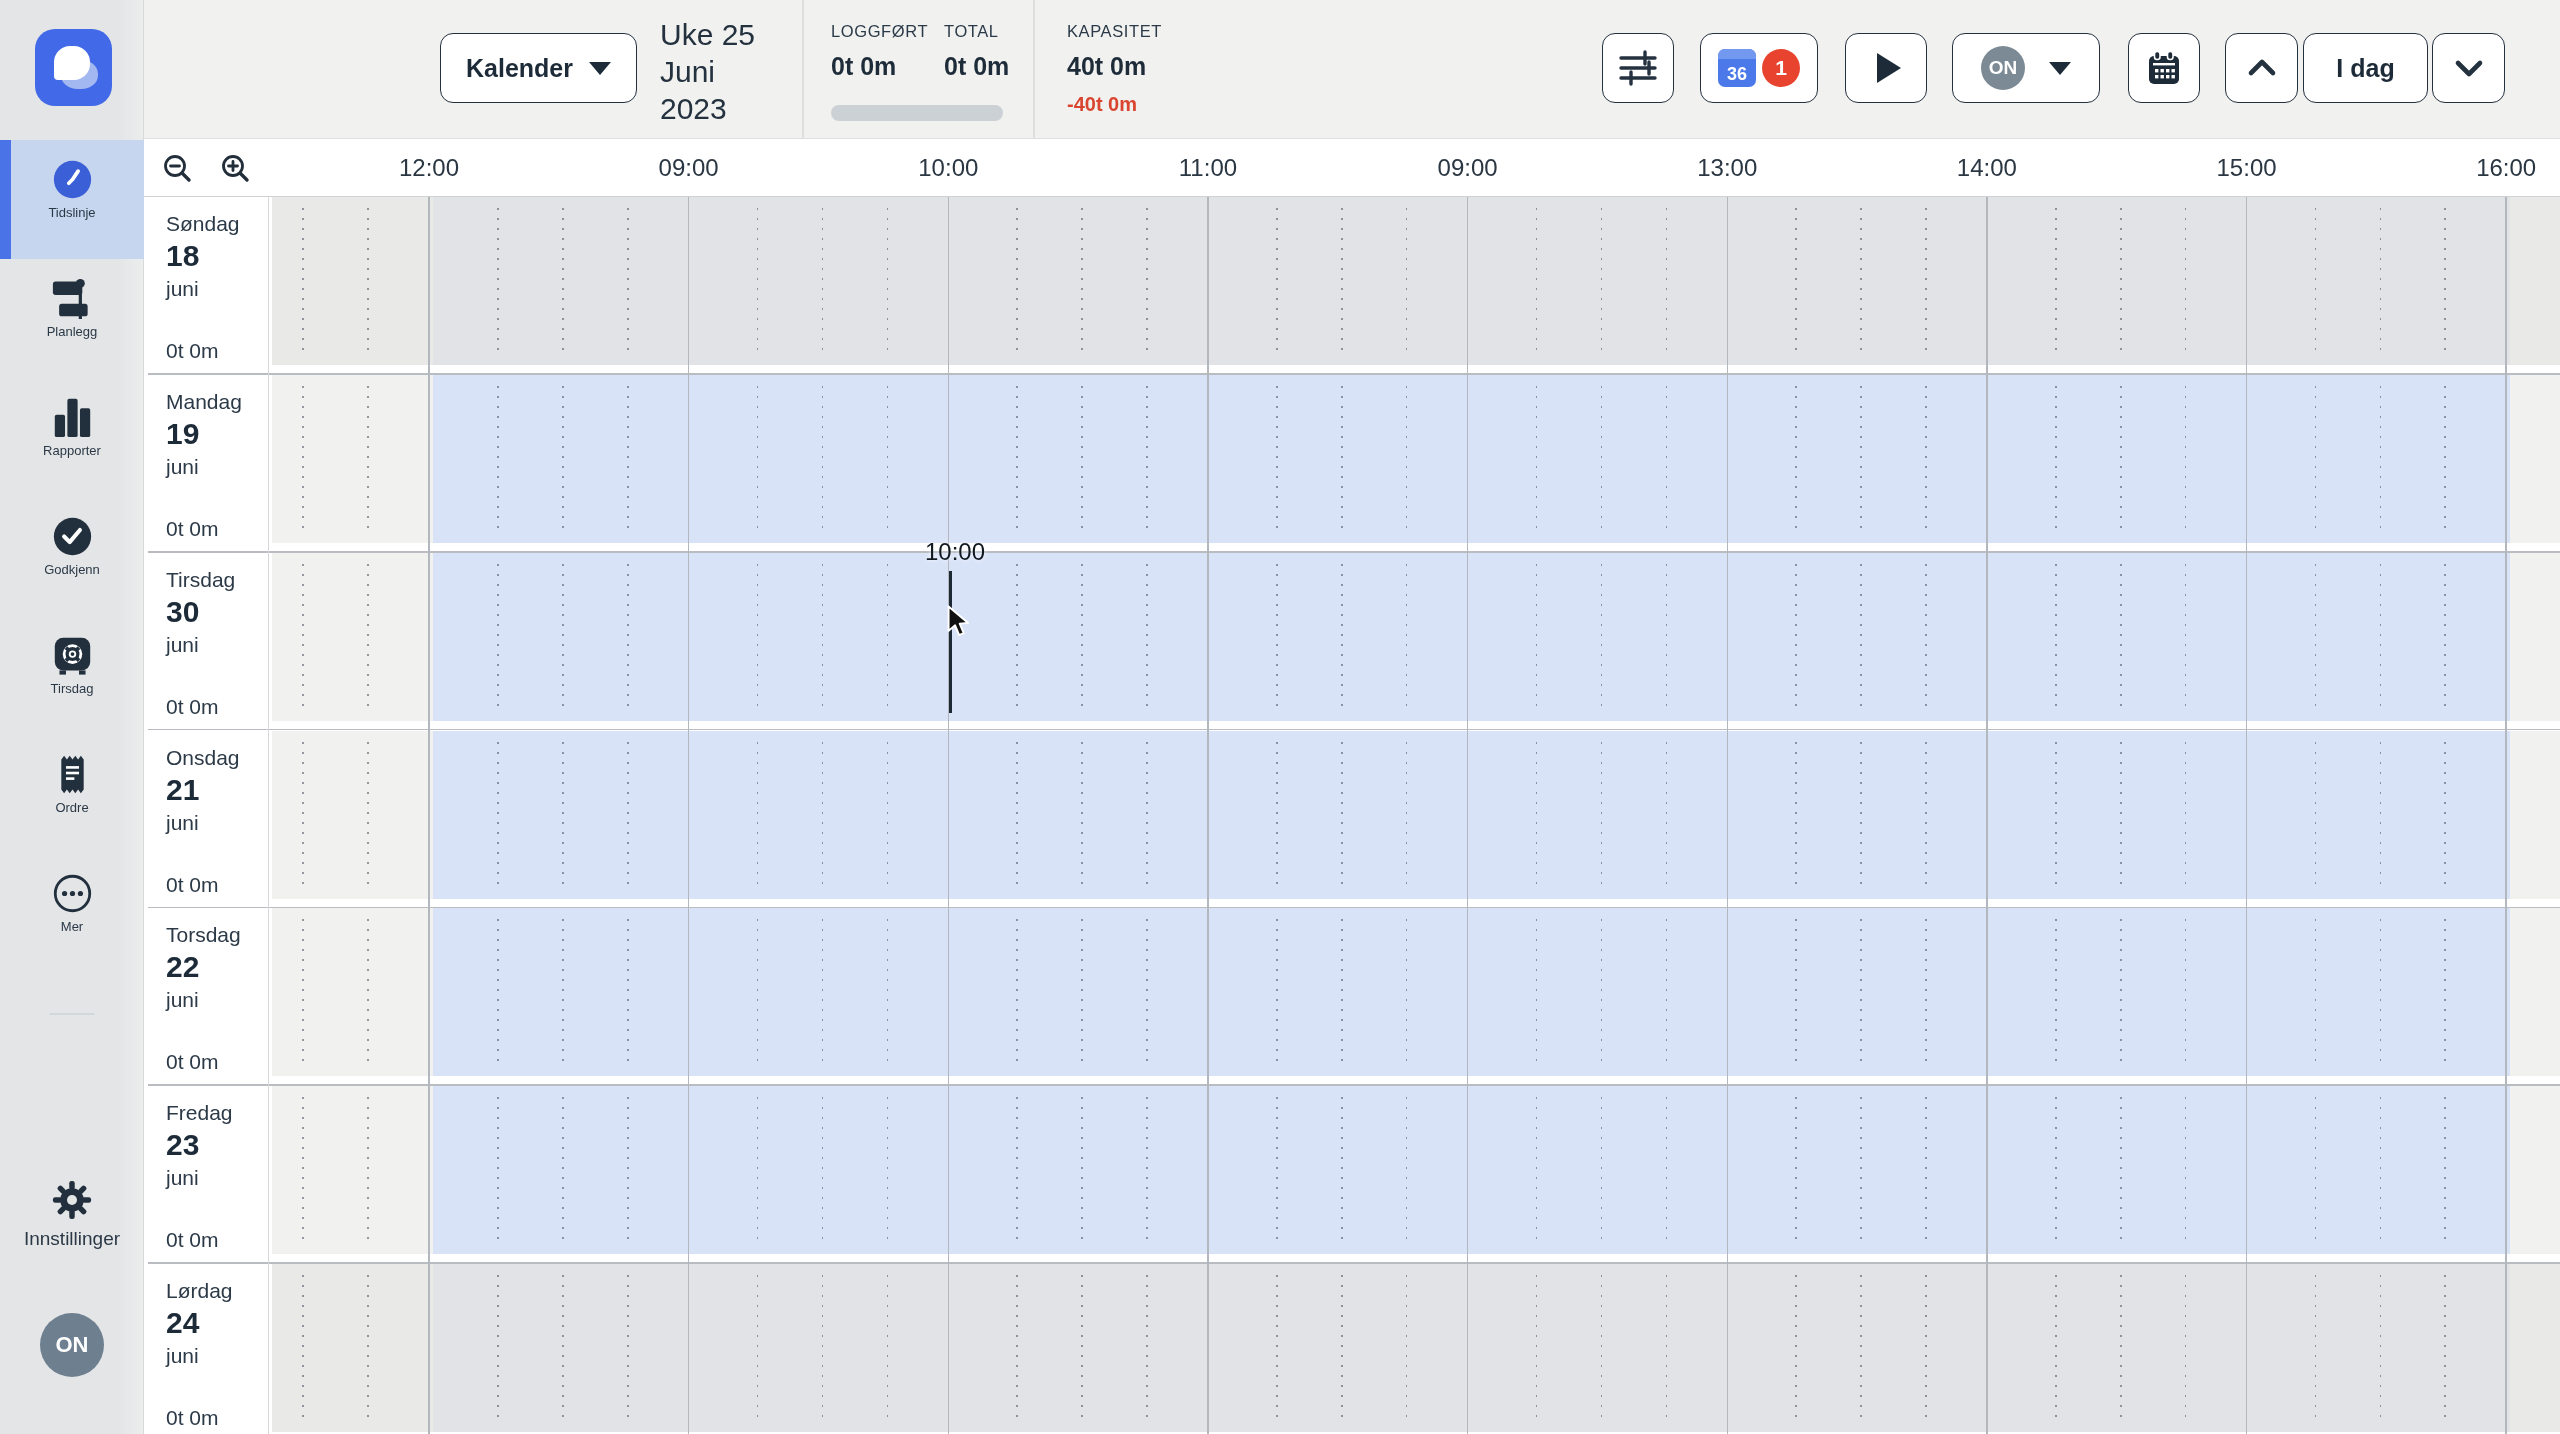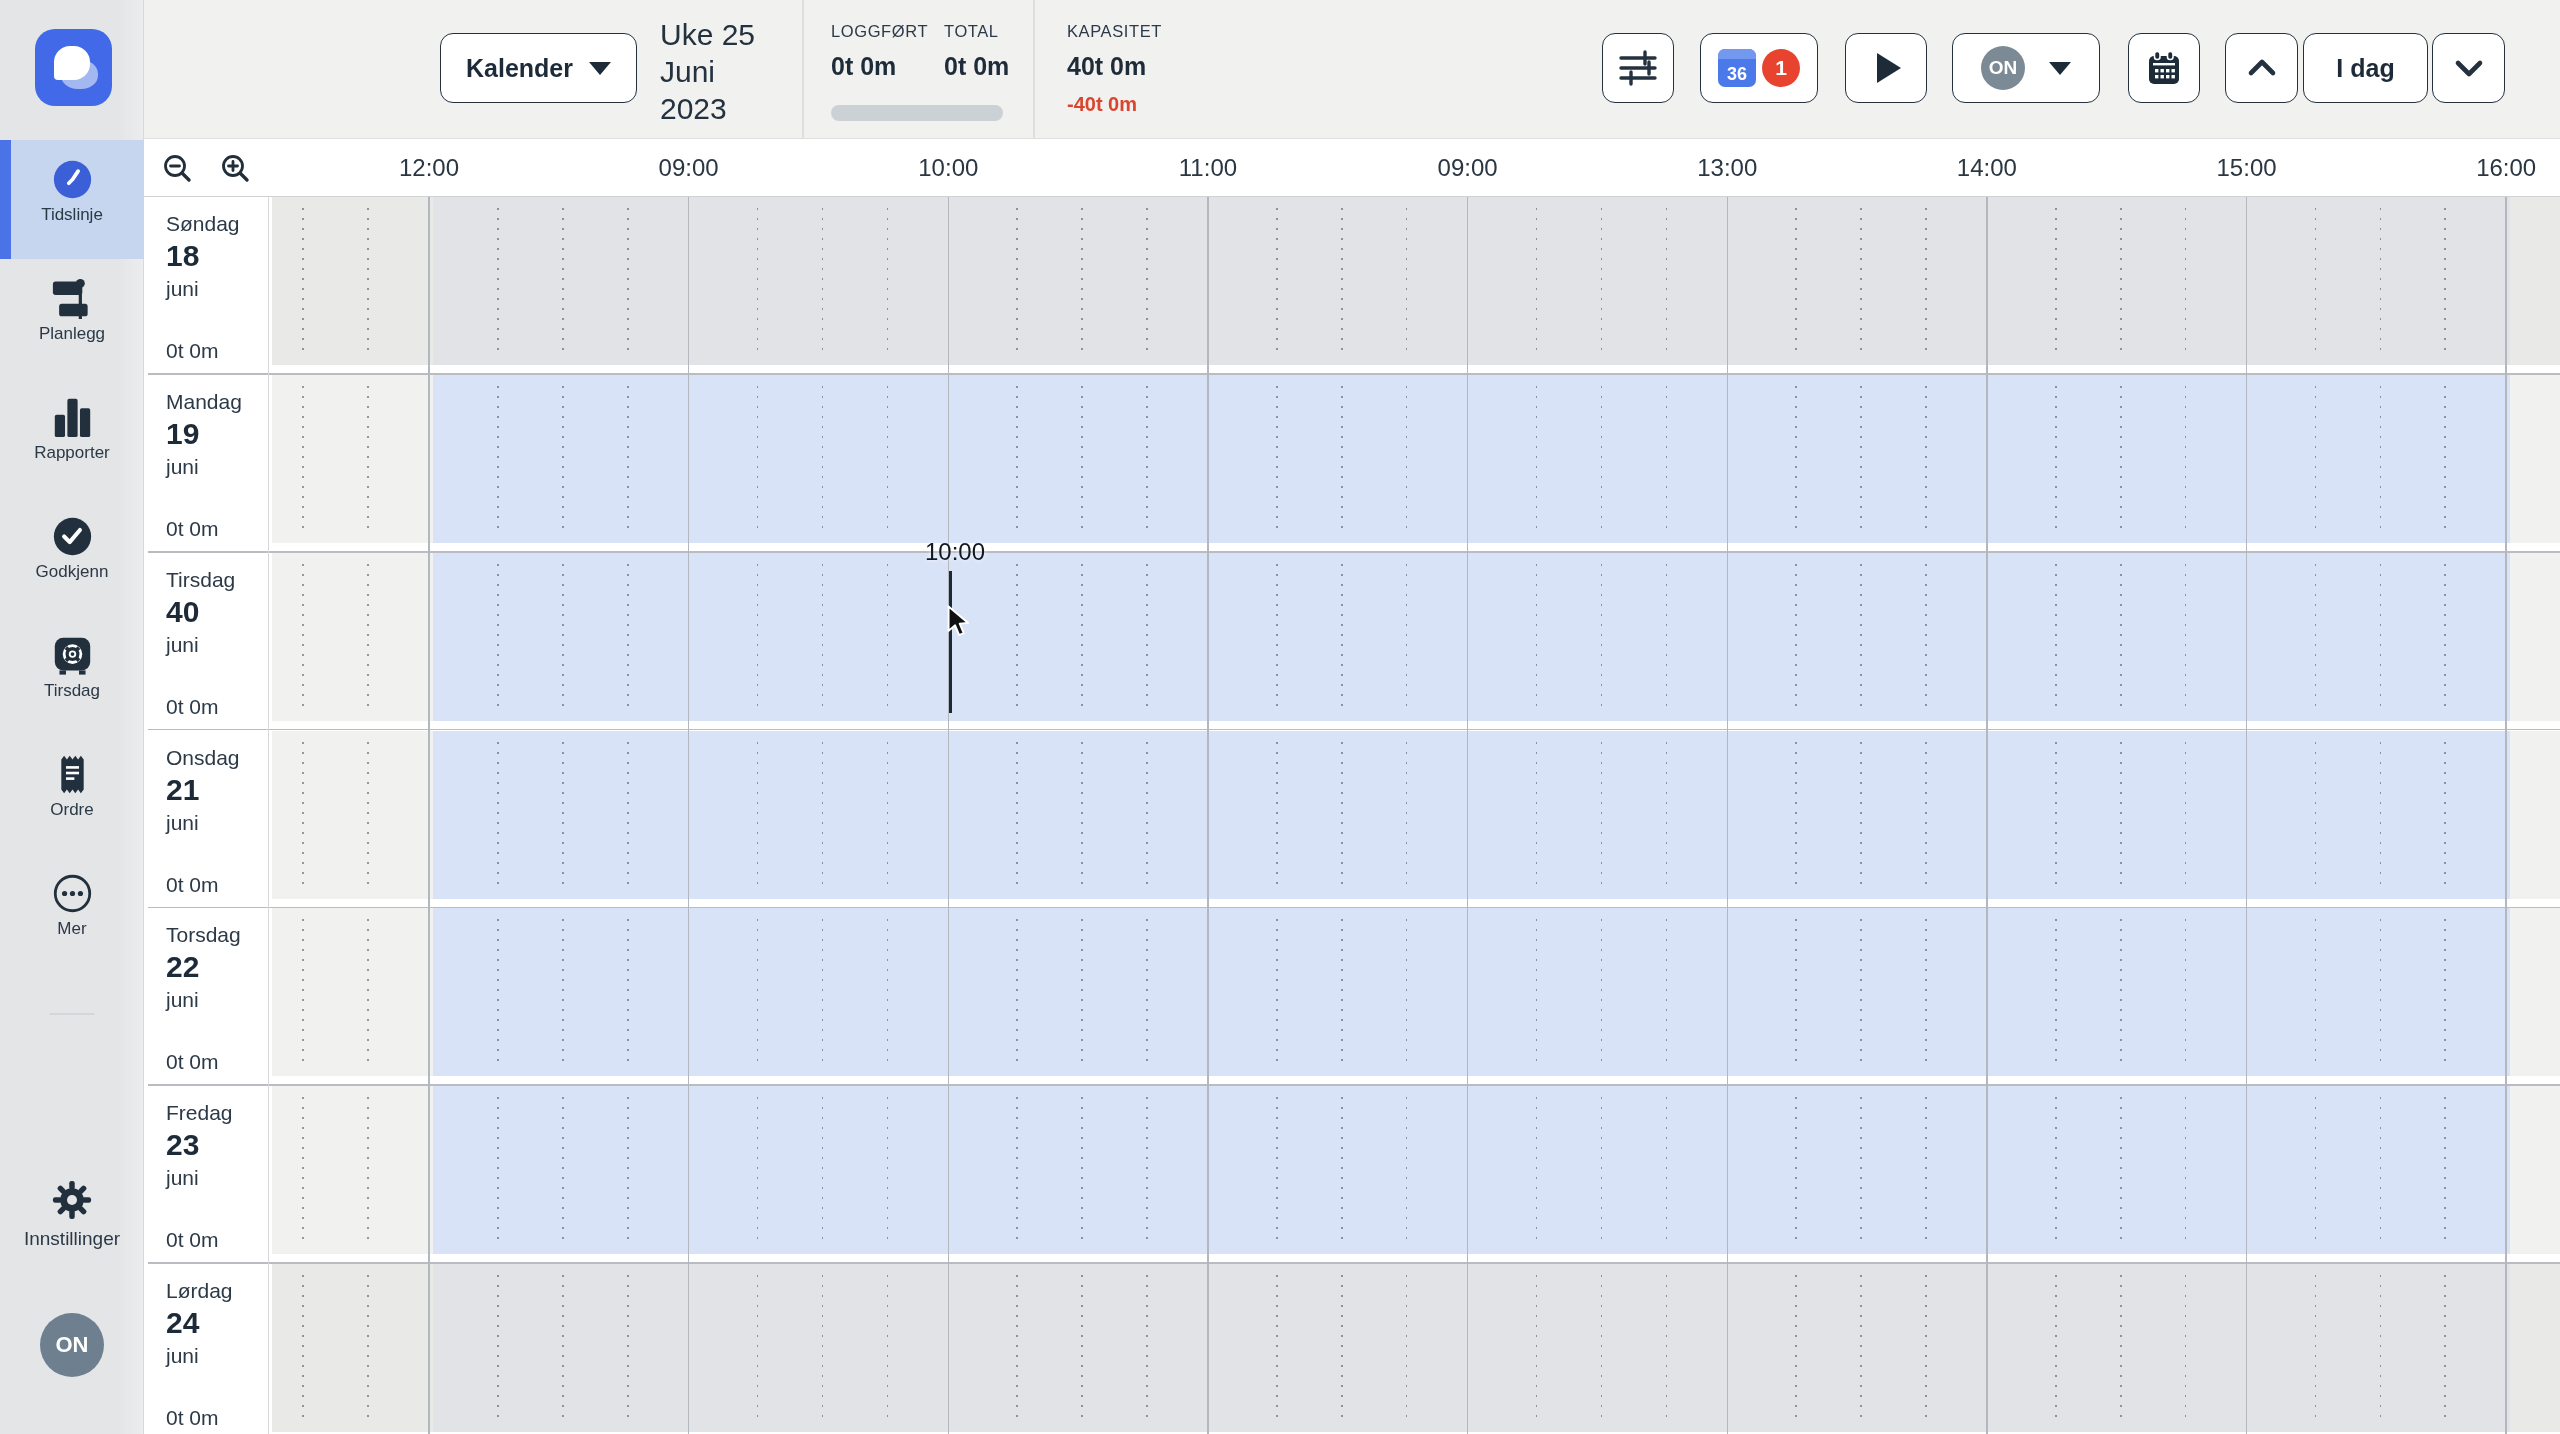--- a/index.html
+++ b/index.html
@@ -47,21 +47,21 @@
              border-right:1px solid #d8d9db; }
   .logo { position:absolute; left:35px; top:29px; width:77px; height:77px; border-radius:20px;
           background:#4169e8; overflow:hidden; cursor:pointer; }
   .logo .moon { position:absolute; left:26px; top:30px; width:37px; height:30px; background:#a3b7f0;
                 border-radius:50% 50% 45% 45%; }
   .logo .bub  { position:absolute; left:19px; top:17px; width:36px; height:34px; background:#fff;
                 border-radius:16px 16px 16px 4px; }
   .nav { position:absolute; left:0; top:140px; width:144px; }
   .nav-item { position:relative; height:119px; text-align:center; padding-top:19px; cursor:pointer; }
   .nav-item .nicon { width:41px; height:41px; margin:0 auto; display:block; }
-  .nav-item .nlabel { display:block; margin-top:5px; font-size:17px; color:#2b3947; }
+  .nav-item .nlabel { display:block; margin-top:5px; font-size:13px; color:#2b3947; }
   .nav-item.selected { background:#c7d6ef; }
   .nav-item.selected::before { content:""; position:absolute; left:0; top:0; bottom:0; width:11px; background:#4a73e8; }
   .side-divider { position:absolute; left:50px; top:1013px; width:44px; height:2px; background:#d2d7da; }
   .settings-item { position:absolute; left:0; top:1180px; width:144px; text-align:center; cursor:pointer; }
   .settings-item .nicon { width:40px; height:40px; margin:0 auto; display:block; }
   .settings-item .nlabel { display:block; margin-top:8px; font-size:19px; color:#2b3947; }
   .side-avatar { position:absolute; left:40px; top:1313px; width:64px; height:64px; border-radius:50%;
                  background:#6e8090; color:#fff; display:flex; align-items:center; justify-content:center;
                  font-size:22px; font-weight:700; cursor:pointer; }
 
@@ -424,21 +424,21 @@
         <div class="qline" style="left: 2051.01px; top: 11px; height: 145px;"></div>
         <div class="qline" style="left: 2115.92px; top: 11px; height: 145px;"></div>
         <div class="qline" style="left: 2180.84px; top: 11px; height: 145px;"></div>
         <div class="qline" style="left: 2310.66px; top: 11px; height: 145px;"></div>
         <div class="qline" style="left: 2375.57px; top: 11px; height: 145px;"></div>
         <div class="qline" style="left: 2440.49px; top: 11px; height: 145px;"></div>
         <div class="row-band" style="top: 168px; height: 8px;"></div>
         <div class="row-sep" style="top: 176px;"></div>
         <div class="day-label" style="height: 168px;">
           <div class="d-name">Tirsdag</div>
-          <div class="d-date">40</div>
+          <div class="d-date">30</div>
           <div class="d-month">juni</div>
           <div class="d-logged" style="top:142px">0t 0m</div>
         </div>
       </div>
       <div class="day-row" style="top: 730.5px; height: 177.7px;">
         <div class="seg" style="left: 268px; width: 161px; height: 168px; background: rgb(241, 241, 240);"></div>
         <div class="seg" style="left: 429px; width: 2077.2px; height: 168px; background: rgb(217, 227, 248);"></div>
         <div class="seg" style="left: 2506.2px; width: 53.8px; height: 168px; background: rgb(241, 241, 240);"></div>
         <div class="qline" style="left: 298.375px; top: 11px; height: 145px;"></div>
         <div class="qline" style="left: 363.287px; top: 11px; height: 145px;"></div>

